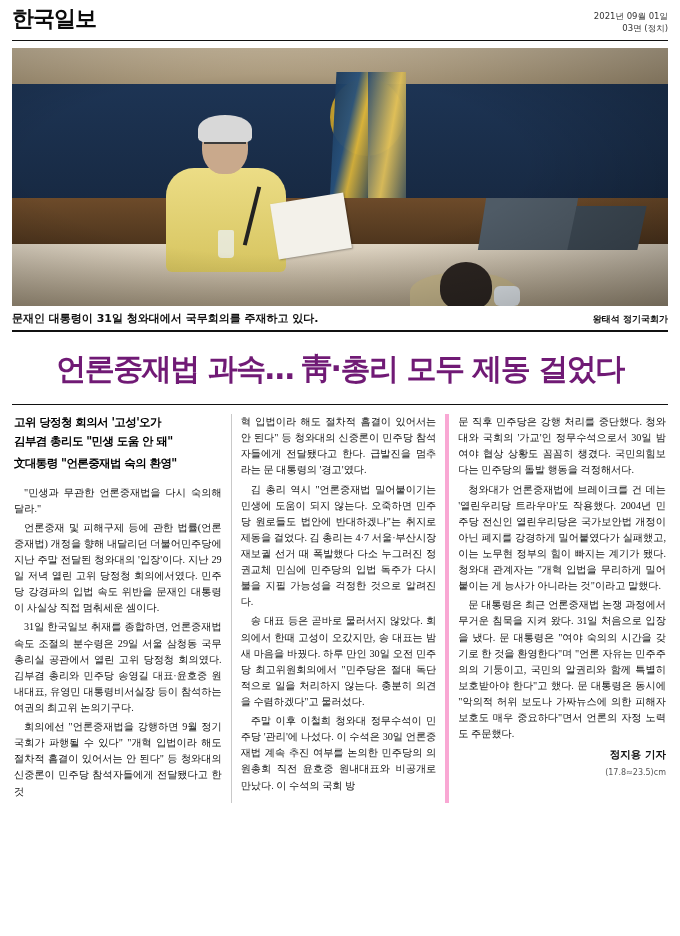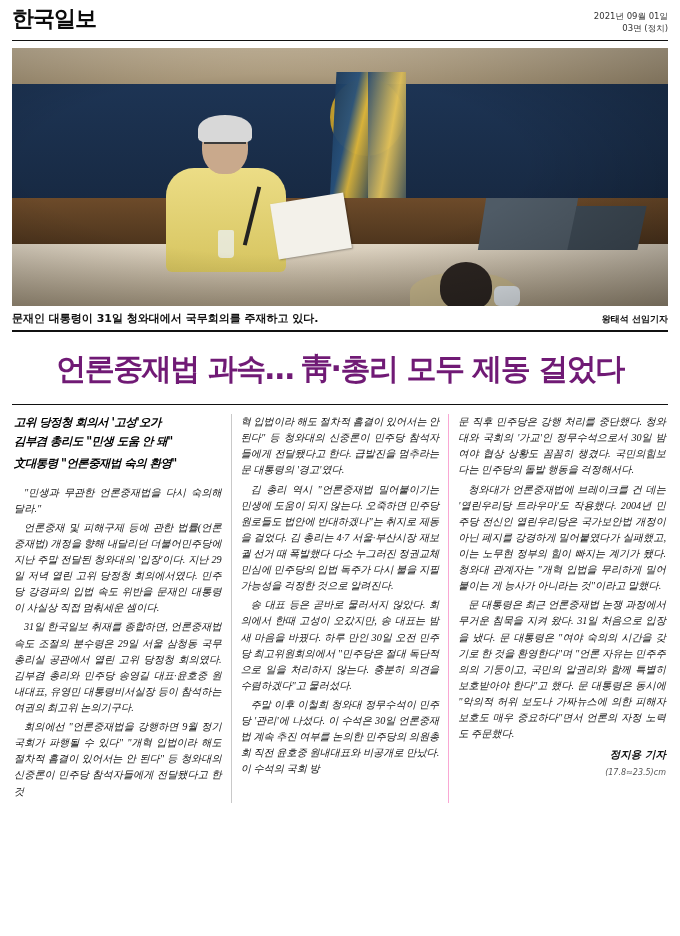--- a/index.html
+++ b/index.html
@@ -191,24 +191,23 @@
     border-top: 1px solid #111;
     padding-top: 9px;
   }
   .col {
     width: 33.33%;
     box-sizing: border-box;
     padding: 0 9px;
     font-size: 10.2px;
     line-height: 1.58;
     text-align: justify;
-    font-style: italic;
   }
   .col.c1 { padding-left: 2px; }
-  .col.c2 { border-left: 1px solid #c9c9c9; border-right: 1px solid #f9a8d4; }
+  .col.c2 { border-left: 1px solid #c9c9c9; border-right: 4px solid #f9a8d4; }
   .col.c3 { padding-right: 2px; }
 
   .kicker {
     font-family: "DejaVu Sans", sans-serif;
     font-weight: 700;
     font-size: 11.5px;
     line-height: 1.55;
     letter-spacing: -.6px;
     margin: 0 0 12px 0;
     color: #000;
@@ -273,21 +272,21 @@
       <div class="ph-mic"></div>
       <div class="ph-paper"></div>
       <div class="ph-glass"></div>
       <div class="ph-attendee"></div>
       <div class="ph-att-head"></div>
       <div class="ph-mask"></div>
       <div class="ph-vignette"></div>
     </div>
     <div class="caption-row">
       <div class="caption">문재인 대통령이 31일 청와대에서 국무회의를 주재하고 있다.</div>
-      <div class="credit">왕태석 선임기자</div>
+      <div class="credit">왕태석 정기국회가</div>
     </div>
   </div>
 
   <h1 class="headline">언론중재법 과속… 靑·총리 모두 제동 걸었다</h1>
 
   <div class="columns">
 
     <div class="col c1">
       <div class="kicker">
         <div>고위 당정청 회의서 '고성'오가</div>

